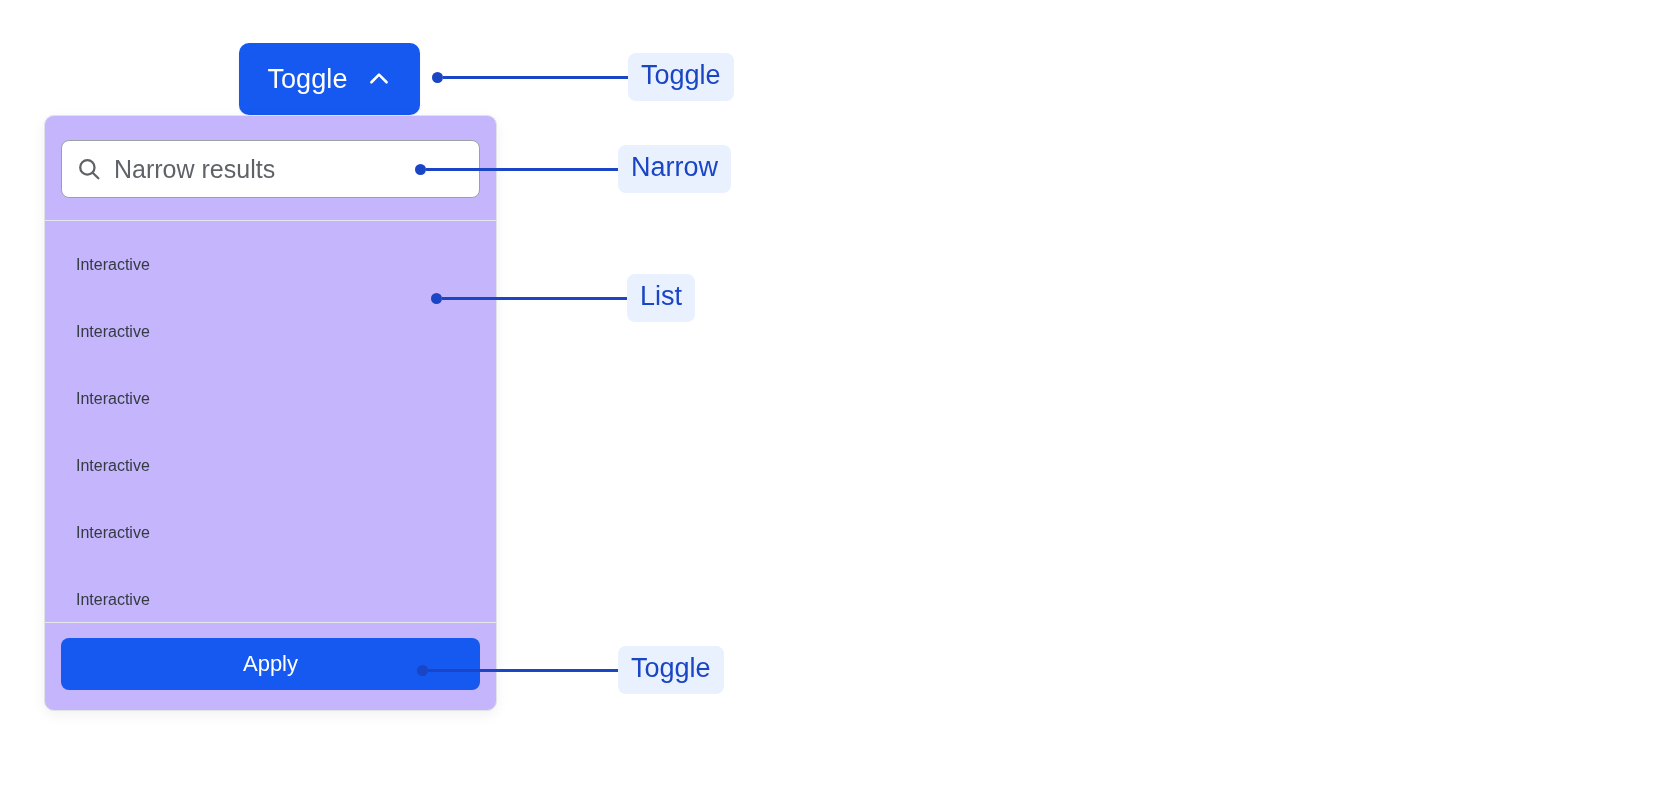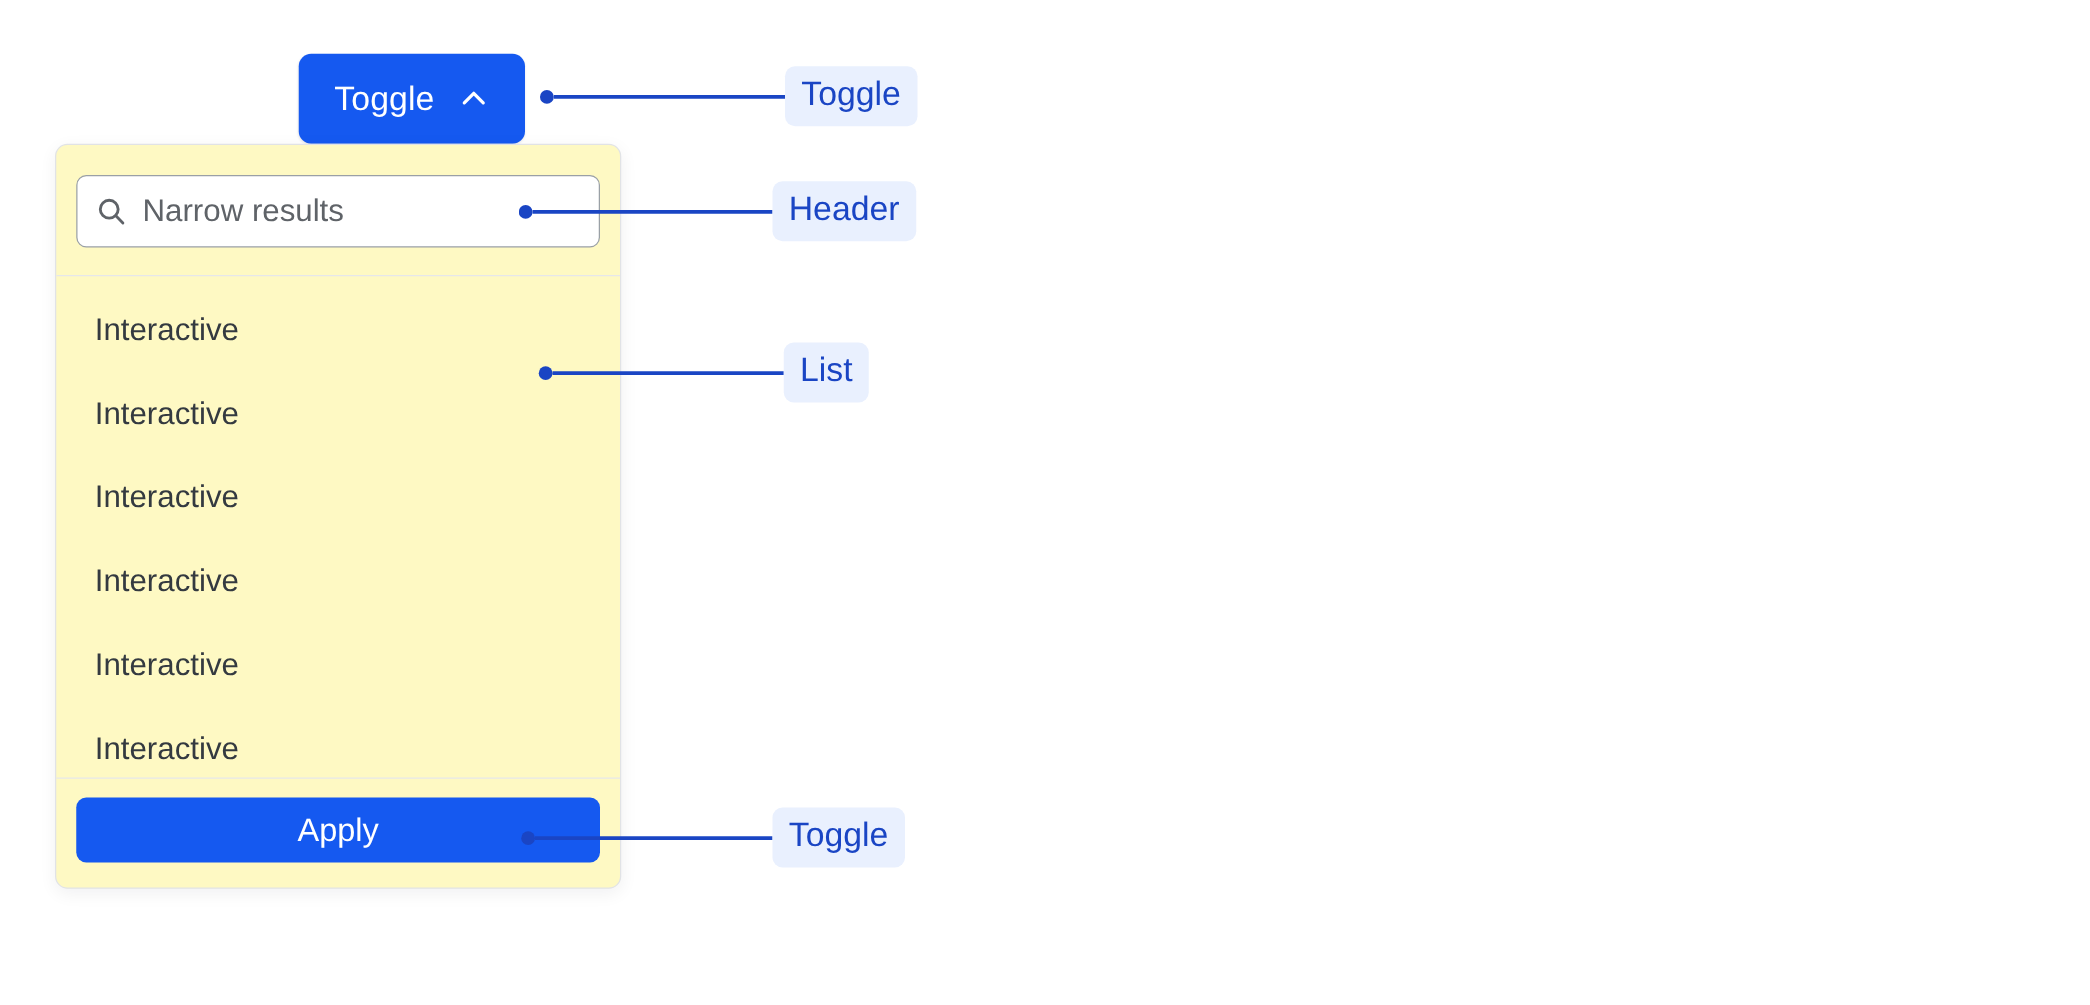--- a/index.html
+++ b/index.html
@@ -47,21 +47,21 @@
     height: 26px;
   }
 
   
   .dropdown-panel {
     position: absolute;
     left: 44px;
     top: 115px;
     width: 453px;
     height: 596px;
-    background: #fef9c3;
+    background: #c4b5fd;
     border: 1px solid #E1E3E6;
     border-radius: 10px;
     box-sizing: border-box;
     box-shadow: 0 4px 14px rgba(16,24,40,0.06);
     display: flex;
     flex-direction: column;
     overflow: hidden;
   }
 
   
@@ -111,42 +111,42 @@
     padding: 10px 0 6px 0;
     box-sizing: border-box;
   }
   .list-item {
     height: 67px;
     display: flex;
     align-items: center;
     padding: 0 20px 0 31px;
     box-sizing: border-box;
     color: #343A40;
-    font-size: 25px;
+    font-size: 16px;
     cursor: pointer;
     white-space: nowrap;
   }
 
   
   .panel-footer {
     flex: 0 0 auto;
     border-top: 1px solid #E6E7EA;
     padding: 15px 16px 20px 16px;
     box-sizing: border-box;
   }
   .apply-button {
     display: block;
     width: 100%;
     height: 52px;
     background: #1559F0;
     border: none;
     border-radius: 8px;
     color: #ffffff;
     font-family: "Liberation Sans", sans-serif;
-    font-size: 26px;
+    font-size: 22px;
     cursor: pointer;
     padding: 0;
   }
 
   
   .callout {
     position: absolute;
     display: flex;
     align-items: center;
     height: 0;
@@ -218,21 +218,21 @@
 
 <div class="callout" style="left:437px; top:77px;">
   <span class="callout-dot"></span>
   <span class="callout-line" style="width:185px;"></span>
   <span class="callout-chip">Toggle</span>
 </div>
 
 <div class="callout" style="left:420px; top:169px;">
   <span class="callout-dot"></span>
   <span class="callout-line" style="width:192px;"></span>
-  <span class="callout-chip">Header</span>
+  <span class="callout-chip">Narrow</span>
 </div>
 
 <div class="callout" style="left:436px; top:298px;">
   <span class="callout-dot"></span>
   <span class="callout-line" style="width:185px;"></span>
   <span class="callout-chip">List</span>
 </div>
 
 <div class="callout" style="left:422px; top:670px;">
   <span class="callout-dot"></span>

